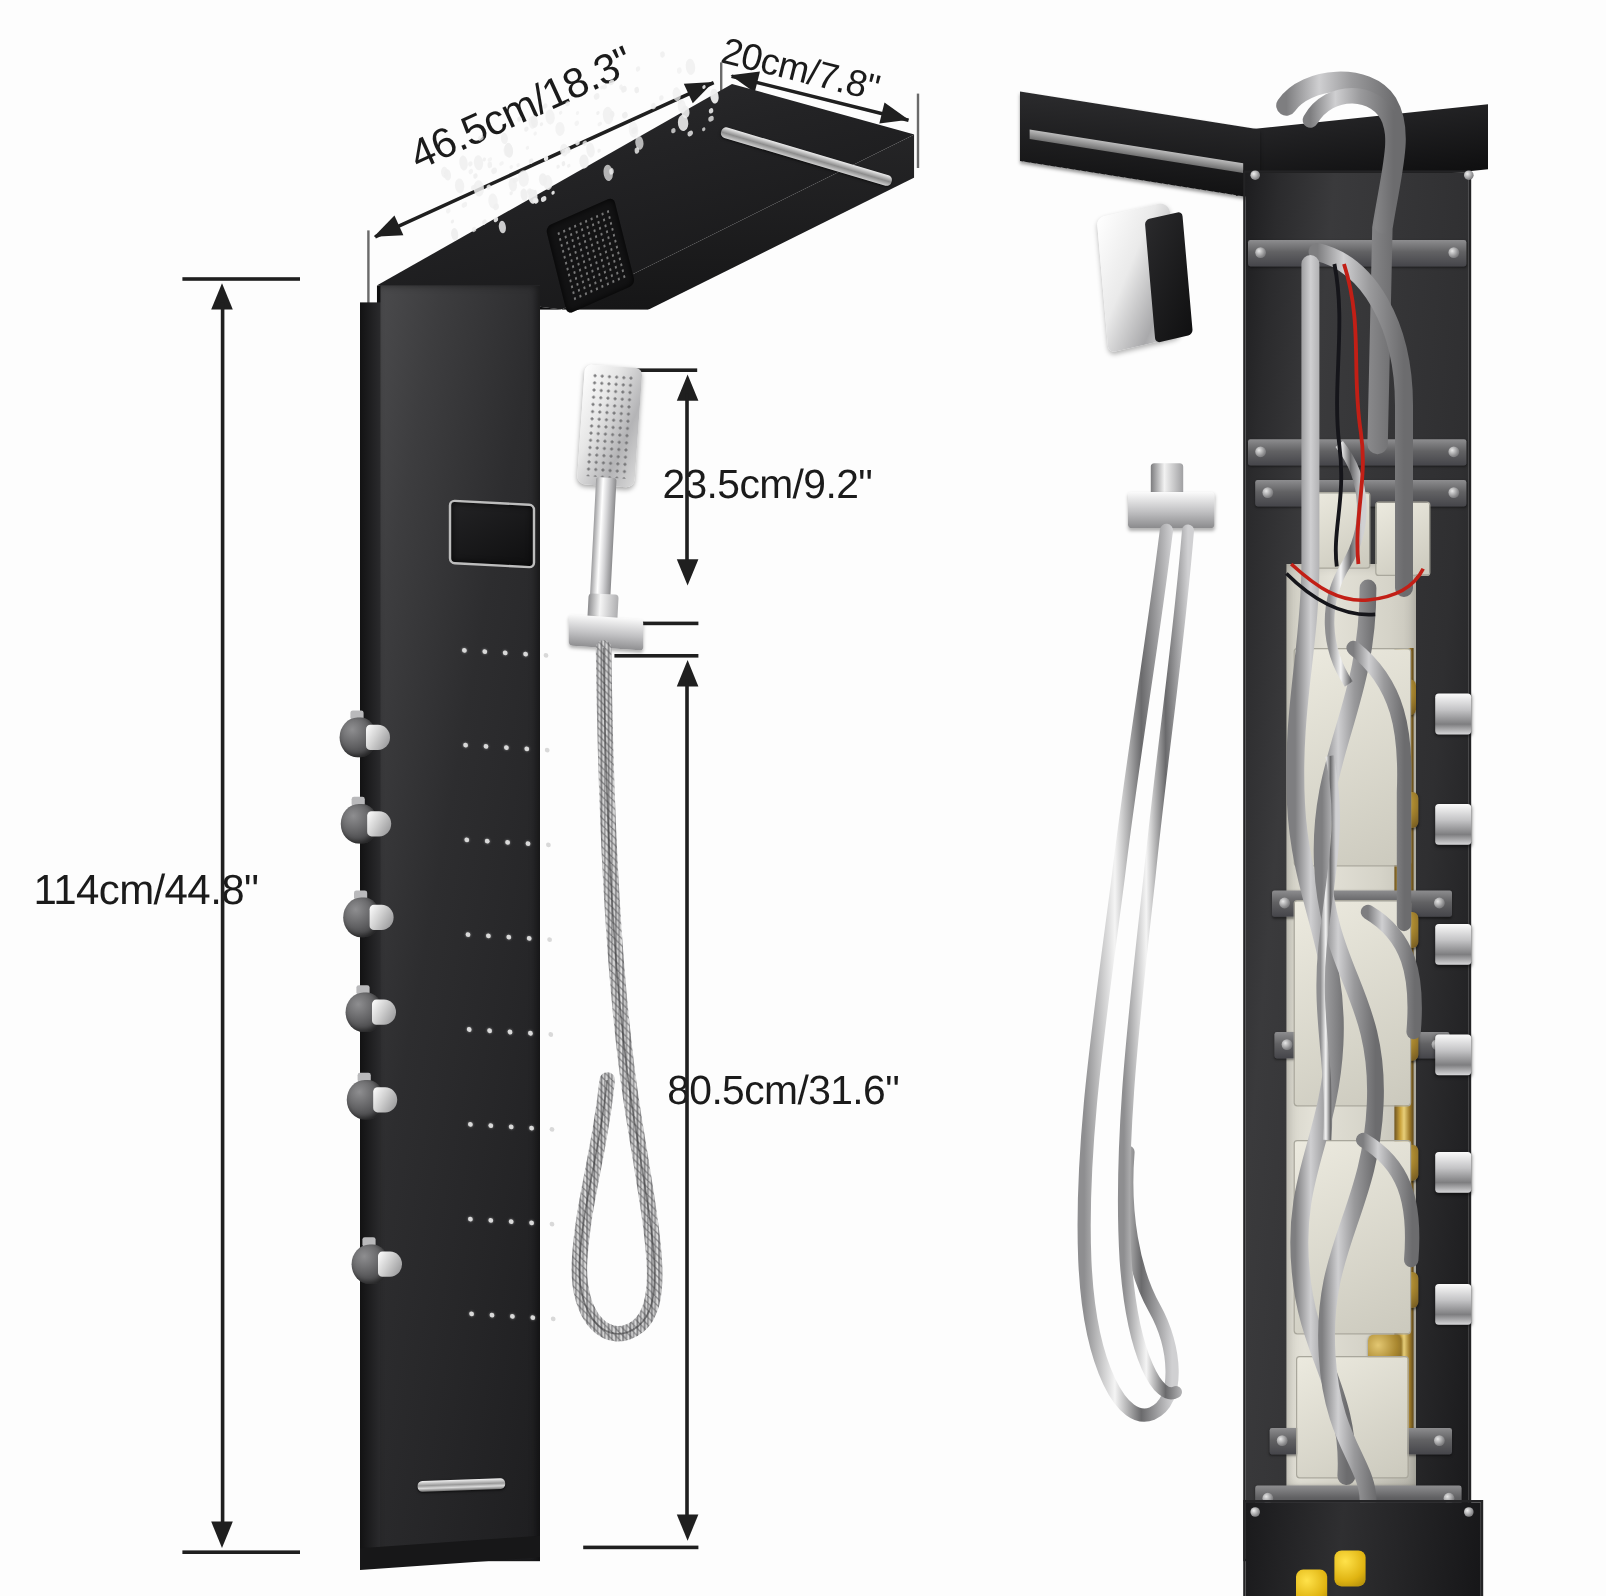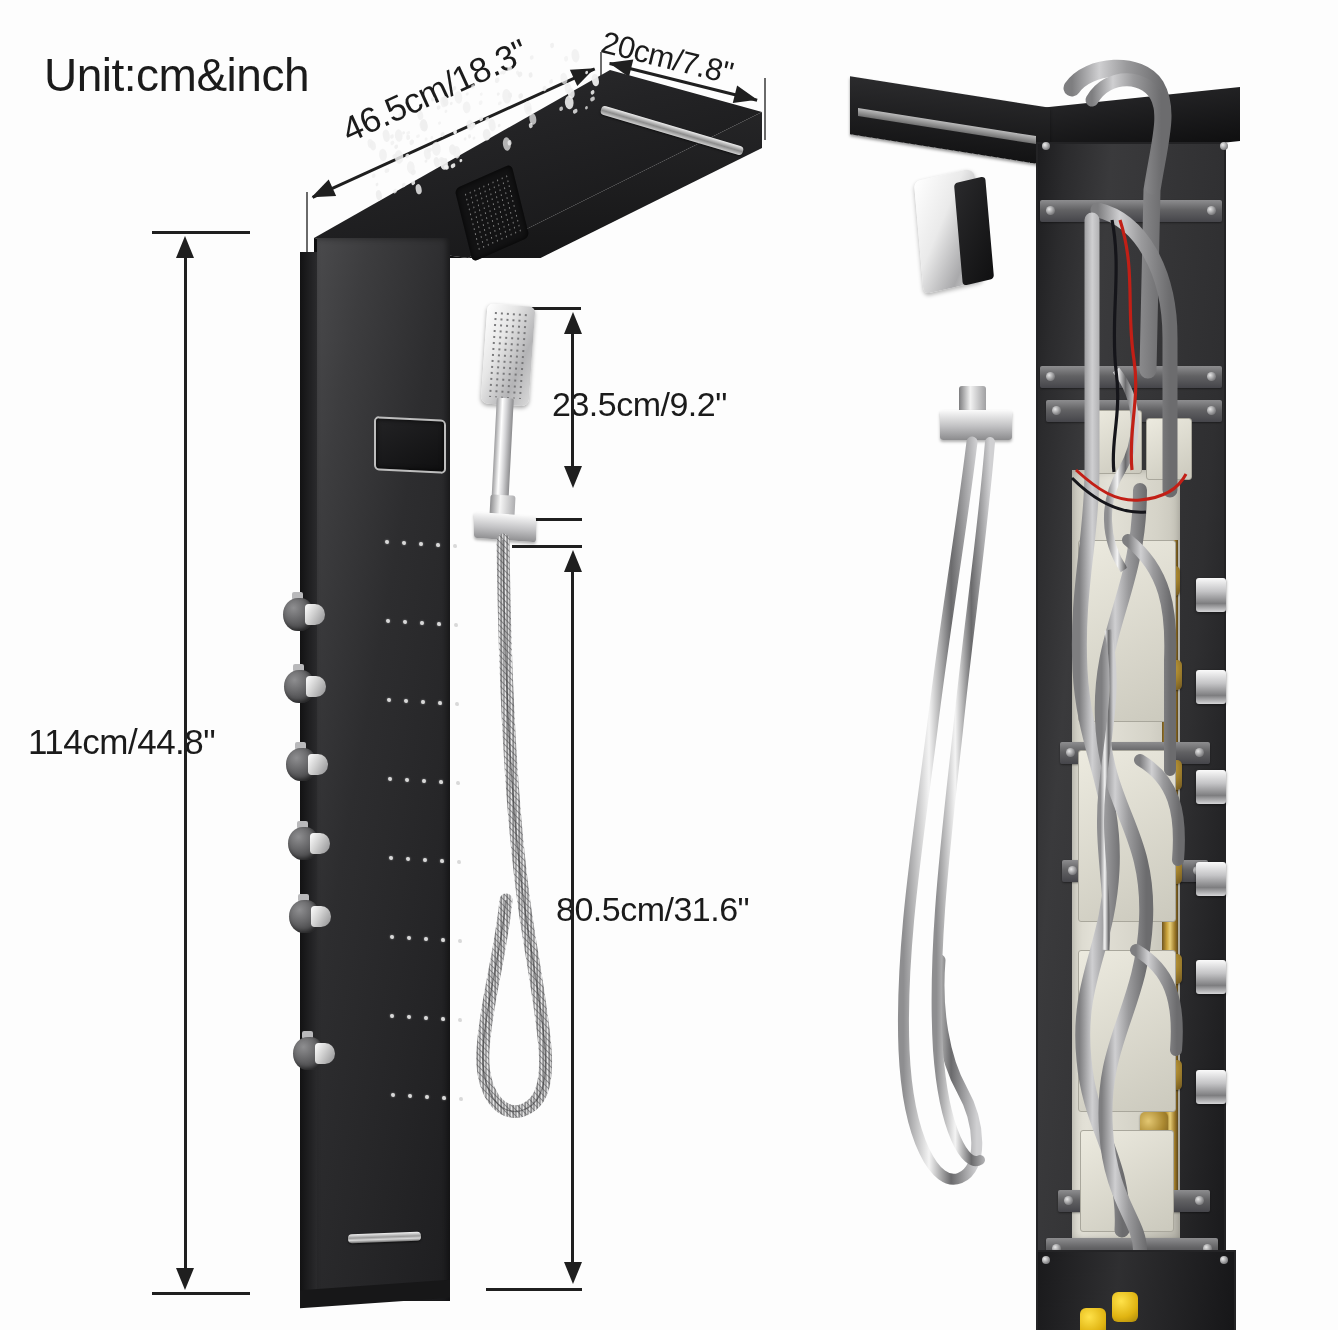--- a/index.html
+++ b/index.html
@@ -366,21 +366,20 @@
     box-shadow: 0 2px 3px rgba(0,0,0,.3);
   }
 
   svg.overlay { position: absolute; left: 0; top: 0; overflow: visible; }
 </style>
 </head>
 <body>
 
 <div id="stage">
 
-  <div class="dim-label" id="title-unit">Unit:cm&amp;inch</div>
 
   <div class="dim-label" id="label-width">46.5cm/18.3"</div>
 
   <div class="dim-label" id="label-depth">20cm/7.8"</div>
 
   <div class="dim-label" id="label-height">114cm/44.8"</div>
 
   <div class="dim-label" id="label-hand">23.5cm/9.2"</div>
 
   <div class="dim-label" id="label-hose">80.5cm/31.6"</div>

